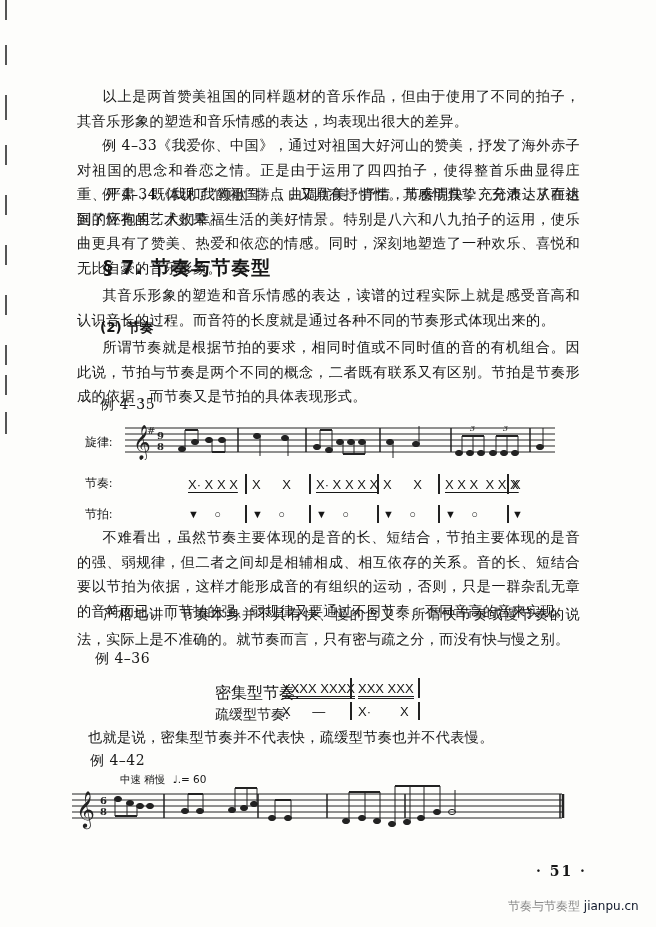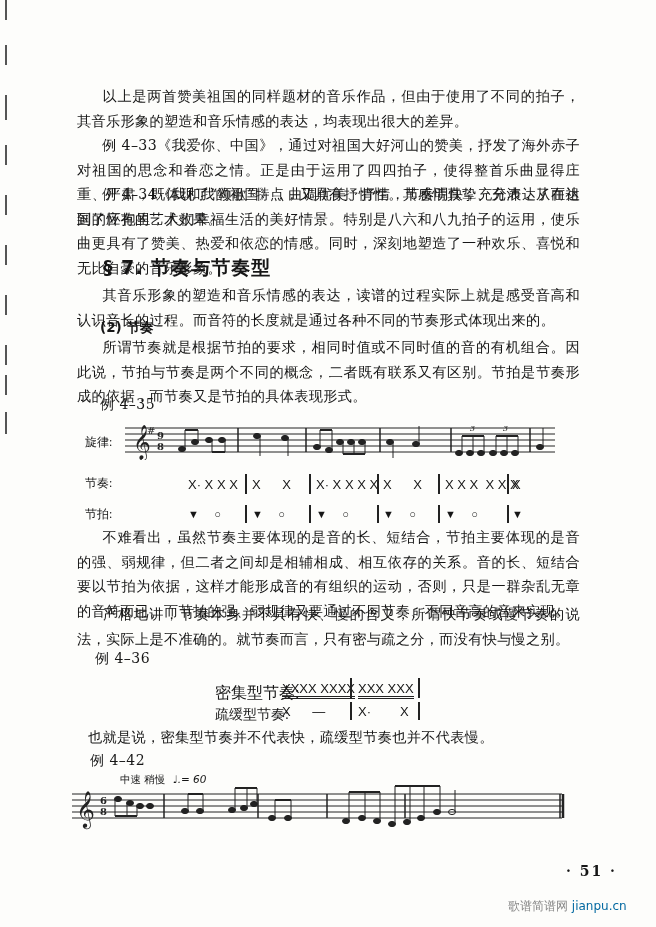--- a/index.html
+++ b/index.html
@@ -32,36 +32,36 @@
   .row-label {
     position: absolute; left: 85px; font-size: 12px;
     font-family: Liberation Serif, serif;
     text-align: center;
   }
   .staff { position: absolute; }
   .rhythm-text {
     position: absolute; font-family: "Liberation Sans", sans-serif;
     font-size: 13px; white-space: pre;
   }
-  .u1 { text-underline-offset: 3px; }
+  .u1 { text-decoration: underline; text-underline-offset: 3px; }
   .u2 { border-bottom: 3px double #222; }
   .barline { position: absolute; width: 1.5px; background: #222; }
   .tempo {
     position: absolute; left: 120px; top: 773px;
     font-family: "DejaVu Sans", "Liberation Sans", sans-serif; font-size: 10.5px;
   }
   .page-number {
-    position: absolute; left: 566px; top: 863px;
+    position: absolute; left: 536px; top: 863px;
     font-weight: bold; font-size: 14px; letter-spacing: 2px;
   }
   .watermark {
     position: absolute; left: 508px; top: 898px; font-size: 12px; color: #888;
     font-family: "DejaVu Sans", "Liberation Sans", sans-serif;
   }
-  .watermark .url { color: #0369a1; }
+  .watermark .url { color: #0f172a; }
 </style>
 </head>
 <body>
 
 <div class="margin-mark" style="top:0;height:20px"></div>
 <div class="margin-mark" style="top:45px;height:20px"></div>
 <div class="margin-mark" style="top:95px;height:25px"></div>
 <div class="margin-mark" style="top:145px;height:20px"></div>
 <div class="margin-mark" style="top:195px;height:20px"></div>
 <div class="margin-mark" style="top:245px;height:20px"></div>
@@ -197,21 +197,21 @@
 <div class="rhythm-text" style="left:282px;top:704px">X      —</div>
 <div class="barline" style="left:350px;top:702px;height:18px"></div>
 <div class="rhythm-text" style="left:358px;top:704px">X·        X</div>
 <div class="barline" style="left:418px;top:702px;height:18px"></div>
 
 <p class="para" style="top:725px;left:88px"><span>也就是说，密集型节奏并不代表快，疏缓型节奏也并不代表慢。</span></p>
 
 <div class="example-label" style="left:90px;top:752px">例 4–42</div>
 <div class="tempo">
   <span>中速  稍慢</span>
-  <span style="font-style:italic;margin-left:4px">♩.= 60</span>
+  <span style="margin-left:4px">♩.= 60</span>
 </div>
 
 <svg class="staff" style="left:72px;top:782px" width="500" height="50" viewBox="0 0 500 50">
   <g stroke="#222" stroke-width="1">
     <line x1="0" y1="12" x2="490" y2="12"></line>
       <line x1="0" y1="18" x2="490" y2="18"></line>
     <line x1="0" y1="24" x2="490" y2="24"></line>
       <line x1="0" y1="30" x2="490" y2="30"></line>
     <line x1="0" y1="36" x2="490" y2="36"></line>
     <line x1="92" y1="12" x2="92" y2="36" stroke-width="1.5"></line>
@@ -267,15 +267,15 @@
       <line x1="368" y1="30" x2="368" y2="4"></line>
     <line x1="323" y1="4" x2="368" y2="4" stroke-width="2"></line>
     <ellipse cx="380" cy="30" rx="3.5" ry="2.6" fill="none"></ellipse>
       <line x1="383" y1="30" x2="383" y2="8"></line>
   </g>
 </svg>
 
 <div class="page-number">· 51 ·</div>
 
 <div class="watermark">
-  <span>歌谱简谱网</span>
+  <span>节奏与节奏型</span>
   <span class="url">jianpu.cn</span>
 </div>
 
 </body></html>

